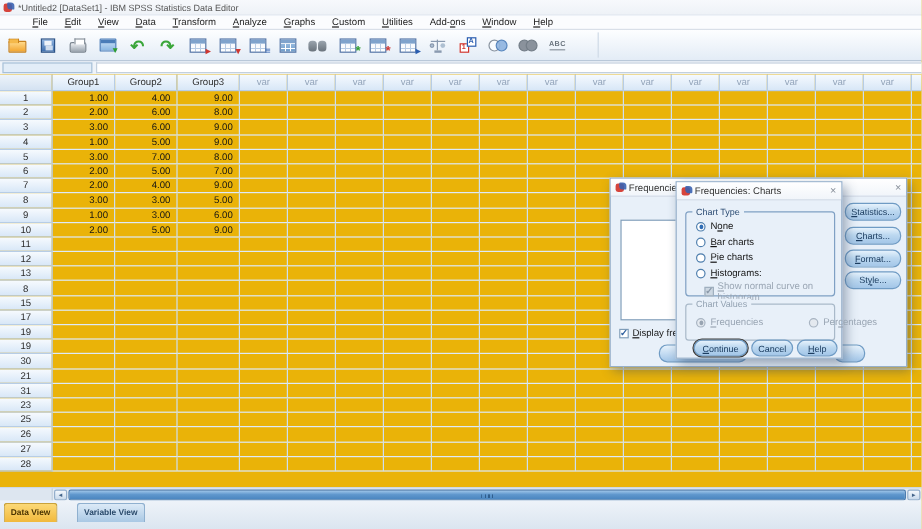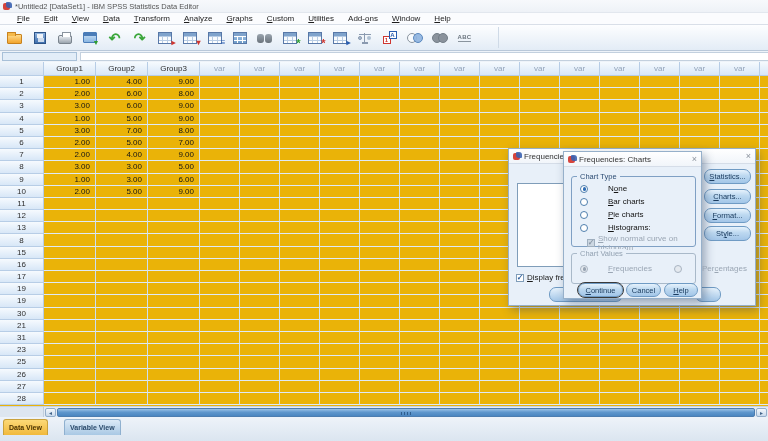--- a/index.html
+++ b/index.html
@@ -6,21 +6,21 @@
   html,body { width:768px; height:441px; overflow:hidden; }
   body { font-family:"Liberation Sans", sans-serif; background:#eef3f9; position:relative; font-size:8px; color:#222; }
 
   
   .titlebar { position:absolute; left:0; top:0; width:768px; height:13px; background:linear-gradient(#f7f9fc,#eef2f7); display:flex; align-items:center; padding-left:3px; gap:3px; border-bottom:1px solid #e2e7ee; }
   .titlebar .title { font-size:7.5px; color:#555; }
   .spss-ic { width:9px; height:9px; position:relative; flex:none; }
   .spss-ic:before { content:""; position:absolute; left:0; top:1px; width:7px; height:7px; background:#d6443c; border-radius:2px; }
   .spss-ic:after { content:""; position:absolute; left:3px; top:0; width:6px; height:6px; background:#3a62b0; border-radius:1px 3px 1px 3px; opacity:.9; }
 
-  .menubar { position:absolute; left:0; top:13px; width:768px; height:12px; background:#fbfcfe; border-bottom:1px solid #d9dfe8; display:flex; align-items:center; padding-left:10px; }
+  .menubar { position:absolute; left:0; top:13px; width:768px; height:12px; background:#fbfcfe; border-bottom:1px solid #d9dfe8; display:flex; align-items:center; padding-left:20px; }
   .menu-item { padding:0 7px; font-size:8px; color:#1d1d1d; cursor:default; }
   .mn { text-decoration:underline; text-underline-offset:1px; }
 
   
   .toolbar { position:absolute; left:0; top:25px; width:768px; height:26px; background:linear-gradient(#fdfeff,#e3ecf6); border-bottom:1px solid #b9c8d9; display:flex; align-items:center; padding-left:2px; }
   .toolbar .island-edge { position:absolute; left:498px; top:2px; bottom:2px; width:1px; background:#cfdae7; }
   .tool-btn { width:25px; height:23px; display:flex; align-items:center; justify-content:center; border-radius:3px; position:relative; flex:none; }
 
   .ic-folder { width:15px; height:10px; background:linear-gradient(#ffd98a,#f2a52e); border:1px solid #c8821e; border-radius:1px; position:relative; margin-top:2px; }
   .ic-folder:before { content:""; position:absolute; top:-3px; left:-1px; width:7px; height:3px; background:#f5b94a; border:1px solid #c8821e; border-bottom:none; border-radius:1px 1px 0 0; }
@@ -119,21 +119,21 @@
   .side-btn { position:absolute; left:195px; width:47px; height:15px; }
   .frag { position:absolute; top:138px; height:15px; background:linear-gradient(#e6f2fc,#a3c6e8); border:1px solid #6f9bc4; border-radius:7px; }
 
   #dlg-charts { left:563px; top:151px; width:139px; height:148px; z-index:6; }
   .groupbox { position:absolute; left:7px; width:125px; border:1px solid #7fa0c4; border-radius:3px; }
   .groupbox .glabel { position:absolute; top:-5px; left:5px; background:#e8f0f9; padding:0 3px; font-size:7.5px; color:#2d4d74; }
   .groupbox.disabled { border-color:#a9b9c9; }
   .groupbox.disabled .glabel { color:#93a2b2; }
   #gb-type { top:24px; height:71px; }
   #gb-values { top:101px; height:31px; }
-  .radio-row { position:absolute; display:flex; align-items:center; gap:20px; font-size:8px; color:#141414; }
+  .radio-row { position:absolute; display:flex; align-items:center; gap:4px; font-size:8px; color:#141414; }
   .radio { width:8px; height:8px; border-radius:50%; background:#fff; border:1px solid #4f7fae; position:relative; flex:none; }
   .radio.sel:after { content:""; position:absolute; left:1.5px; top:1.5px; width:3.5px; height:3.5px; border-radius:50%; background:#2e6cb5; }
   .radio.disabled { border-color:#a8b4c2; background:#e4e9ef; }
   .radio.disabled.sel:after { background:#98a4b2; }
   .dis-text { color:#9aa6b4 !important; }
   .dlg-btnrow { position:absolute; top:131px; left:0; width:139px; height:14px; }
   .dlg-btn { position:absolute; height:14px; }
   .dlg-btn.focused { outline:1px solid #3a3a3a; outline-offset:0; }
 </style>
 </head>
@@ -563,41 +563,20 @@
         <div class="gcell dcell varc"></div>
         <div class="gcell dcell varc"></div>
         <div class="gcell dcell varc"></div>
         <div class="gcell dcell varc"></div>
         <div class="gcell dcell varc"></div>
         <div class="gcell dcell varc"></div>
         <div class="gcell dcell varc"></div>
       </div>
       <div class="grow">
         <div class="gcell hdr rowhdr">15</div>
-        <div class="gcell dcell num"></div>
-        <div class="gcell dcell num"></div>
-        <div class="gcell dcell num"></div>
-        <div class="gcell dcell varc"></div>
-        <div class="gcell dcell varc"></div>
-        <div class="gcell dcell varc"></div>
-        <div class="gcell dcell varc"></div>
-        <div class="gcell dcell varc"></div>
-        <div class="gcell dcell varc"></div>
-        <div class="gcell dcell varc"></div>
-        <div class="gcell dcell varc"></div>
-        <div class="gcell dcell varc"></div>
-        <div class="gcell dcell varc"></div>
-        <div class="gcell dcell varc"></div>
-        <div class="gcell dcell varc"></div>
-        <div class="gcell dcell varc"></div>
-        <div class="gcell dcell varc"></div>
-        <div class="gcell dcell varc"></div>
-      </div>
-      <div class="grow">
-        <div class="gcell hdr rowhdr">16</div>
         <div class="gcell dcell num"></div>
         <div class="gcell dcell num"></div>
         <div class="gcell dcell num"></div>
         <div class="gcell dcell varc"></div>
         <div class="gcell dcell varc"></div>
         <div class="gcell dcell varc"></div>
         <div class="gcell dcell varc"></div>
         <div class="gcell dcell varc"></div>
         <div class="gcell dcell varc"></div>
         <div class="gcell dcell varc"></div>

